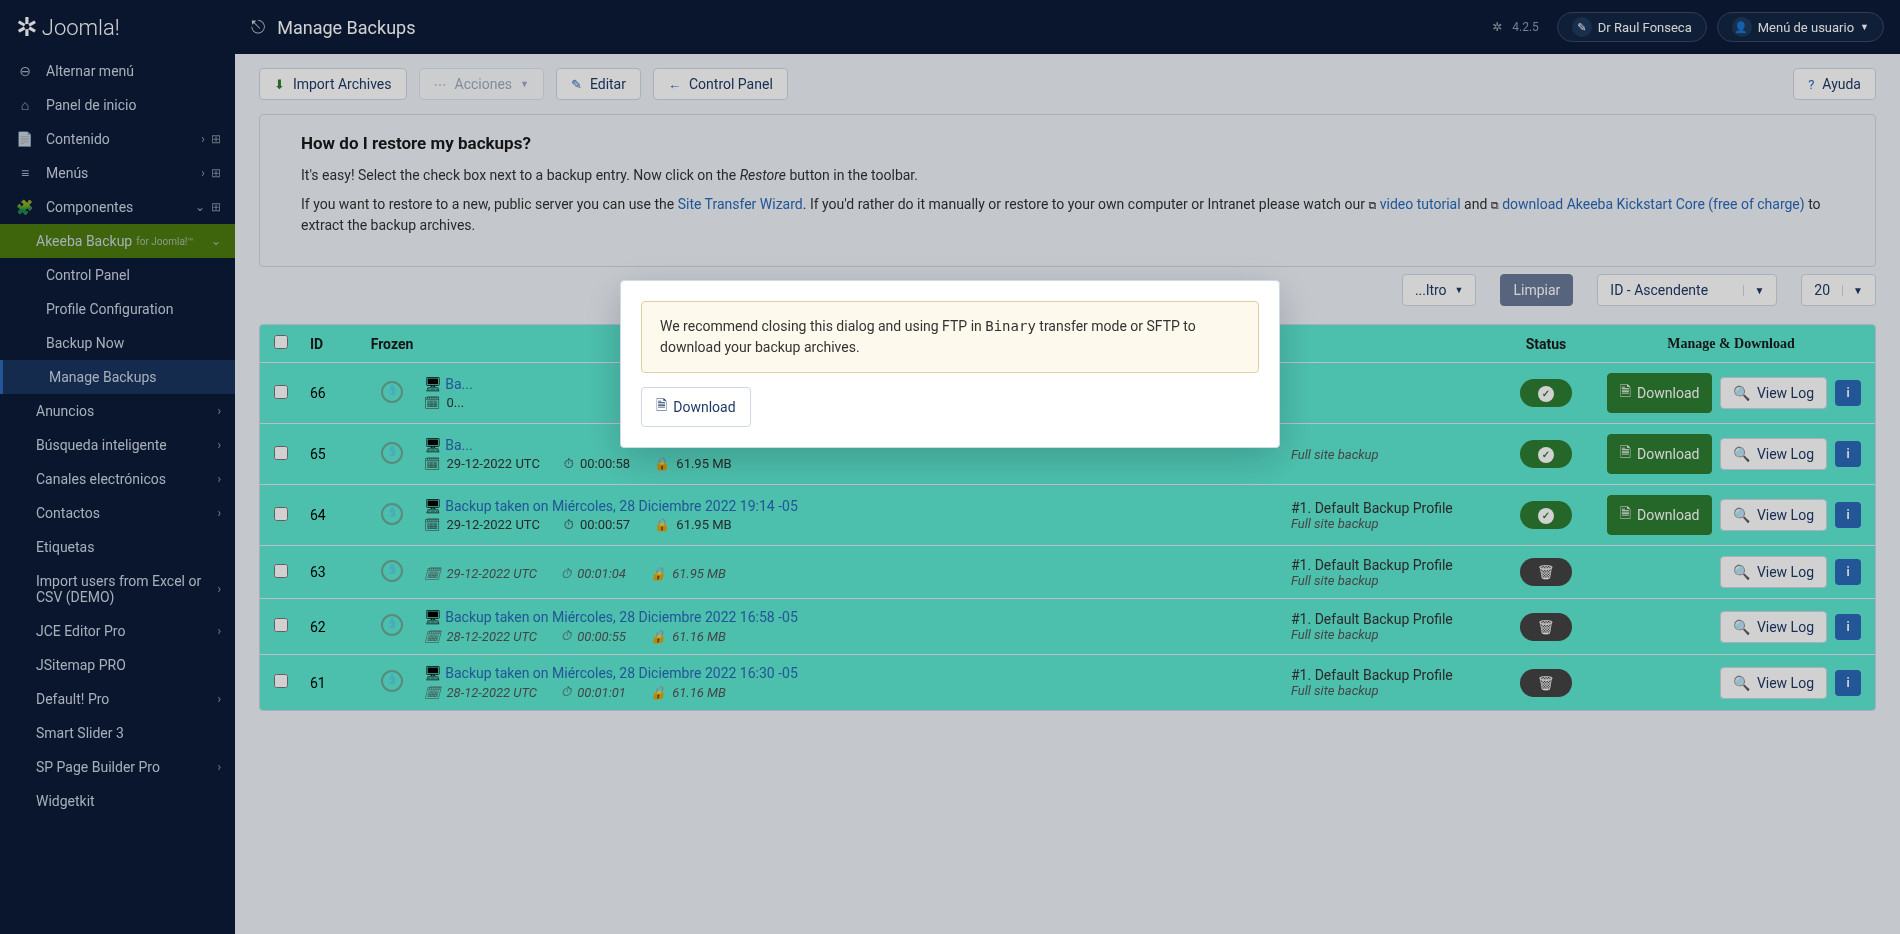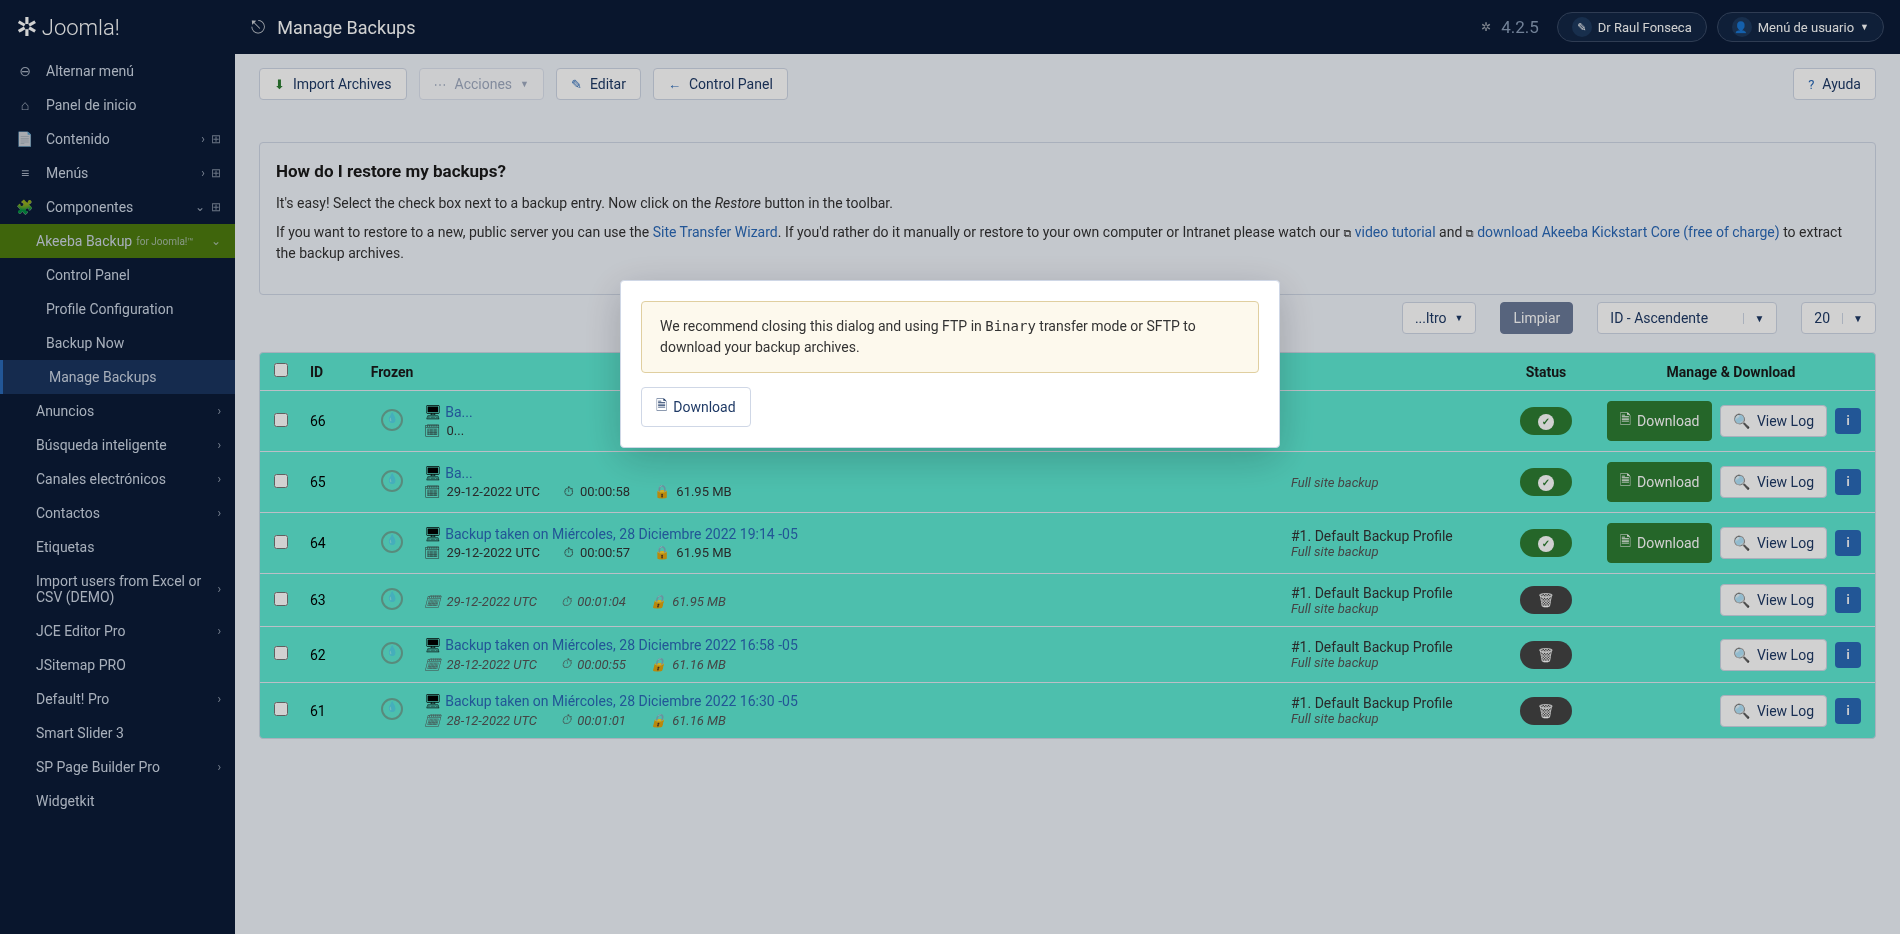--- a/index.html
+++ b/index.html
@@ -5,21 +5,21 @@
 * { box-sizing: border-box; margin: 0; padding: 0; font-family: -apple-system, BlinkMacSystemFont, "Segoe UI", Roboto, sans-serif; }
 body { background: #f0f4fb; overflow: hidden; }
 
 
 .header { height: 54px; background: #0b1c38; display: flex; align-items: center; color: #fff; }
 .logo { width: 235px; height: 54px; padding: 0 16px; display: flex; align-items: center; font-size: 22px; font-weight: 300; }
 .logo-icon { color: #fff; margin-right: 4px; font-size: 26px; }
 .page-title { display: flex; align-items: center; padding-left: 16px; font-size: 18px; font-weight: 400; }
 .page-title-icon { margin-right: 12px; opacity: .8; }
 .header-right { margin-left: auto; display: flex; align-items: center; padding-right: 16px; gap: 10px; }
-.version-text { font-size: 17px; color: #8a9db8; margin-right: 8px; }
+.version-text { font-size: 12px; color: #8a9db8; margin-right: 8px; }
 .hdr-btn { border: 1px solid #3a4a66; background: #132745; border-radius: 20px; padding: 4px 14px; font-size: 13px; color: #fff; display: flex; align-items: center; gap: 6px; cursor: pointer; }
 .hdr-btn .icon-box { width: 20px; height: 20px; background: #1e3a5f; border-radius: 50%; display: flex; align-items: center; justify-content: center; font-size: 11px; }
 
 
 .sidebar { position: absolute; top: 54px; left: 0; width: 235px; bottom: 0; background: #0b1c38; color: #cdd6e4; font-size: 14px; overflow-y: auto; }
 .side-item { display: flex; align-items: center; padding: 9px 14px; cursor: pointer; }
 .side-item.active { background: #1a3560; border-left: 3px solid #2a69b7; padding-left: 11px; }
 .side-item .micon { width: 22px; text-align: center; margin-right: 10px; opacity: .8; }
 .side-item.sub { padding-left: 36px; }
 .side-item.subsub { padding-left: 46px; }
@@ -33,21 +33,21 @@
 .toolbar { padding: 14px 24px; display: flex; gap: 12px; }
 .tbtn { background: #fff; border: 1px solid #cfd7e6; border-radius: 4px; padding: 7px 14px; font-size: 14px; display: flex; align-items: center; gap: 8px; cursor: pointer; color: #1f3a66; }
 .tbtn .ticon { font-size: 13px; }
 .tbtn.disabled { opacity: .6; cursor: default; color: #6b7a99; }
 .tbtn.right { margin-left: auto; }
 .tbtn .green { color: #2e7d32; }
 .tbtn .blue { color: #2a69b7; }
 .tbtn .arrow-left { color: #2a69b7; }
 
 .content { padding: 0 24px 24px; }
-.info-box { border: 1px solid #cfd7e6; border-radius: 4px; padding: 18px 16px 22px; background: #f0f4fb; margin-top: 28px; }
+.info-box { border: 1px solid #cfd7e6; border-radius: 4px; padding: 18px 41px 22px; background: #f0f4fb; }
 .info-box h3 { font-size: 17px; font-weight: 700; color: #1a1a1a; margin-bottom: 12px; }
 .info-box p { font-size: 14px; color: #333; line-height: 1.5; margin-bottom: 8px; }
 .info-box em { font-style: italic; }
 .info-box a { color: #2a69b7; text-decoration: none; }
 .info-box .ext-icon { font-size: 11px; }
 
 .filter-bar { margin-top: 7px; display: flex; gap: 24px; justify-content: flex-end; align-items: flex-end; }
 .fsel { border: 1px solid #cfd7e6; border-radius: 4px; background: #fff; padding: 7px 12px; font-size: 14px; color: #1f3a66; display: flex; align-items: center; gap: 8px; }
 .fsel .caret { font-size: 10px; border-left: 1px solid #cfd7e6; padding-left: 10px; margin-left: 4px; }
 .fsel.dark { background: #6b7a99; color: #fff; border-color: #6b7a99; }
@@ -273,21 +273,21 @@
     </div>
 
     <div class="table">
       <div class="trow head">
         <div class="c-chk"><input type="checkbox" style=""></div>
         <div class="c-id">ID</div>
         <div class="c-frozen">Frozen</div>
         <div class="c-desc"></div>
         <div class="c-profile"></div>
         <div class="c-status">Status</div>
-        <div class="c-manage" style="justify-content:center;">Manage &amp; Download</div>
+        <div class="c-manage" style="justify-content:center;font-family:Liberation Serif, serif;">Manage &amp; Download</div>
       </div>
       <div id="table-body">
           <div class="trow">
     <div class="c-chk"><input type="checkbox" style=""></div>
     <div class="c-id">66</div>
     <div class="c-frozen"><span class="frozen-icon"></span></div>
     <div class="c-desc">
       <div><span>🖥</span> <a href="#" class="desc-link">Ba...</a></div>
       <div class="desc-meta">
         <span class="m"><span>🗓</span> 0...</span>

